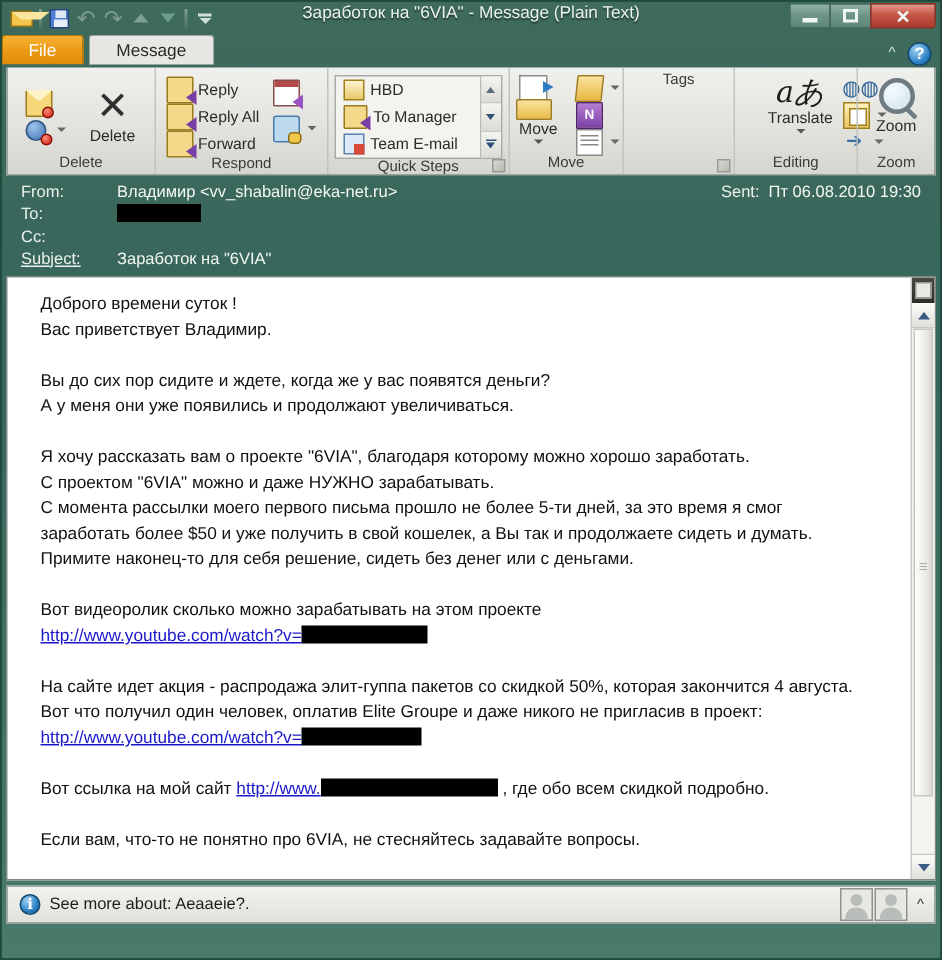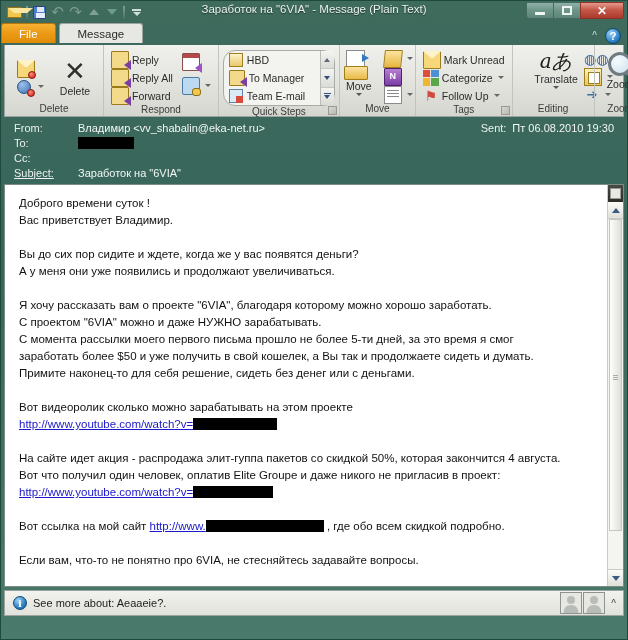--- a/index.html
+++ b/index.html
@@ -175,21 +175,21 @@
   .redact{display:inline-block;background:#000;height:12px;vertical-align:-2px;}
   
   .bodywrap{
     margin:2px 3px 0 3px;height:403px;background:#fff;border:1px solid #7d8a85;
     display:flex;box-sizing:border-box;position:relative;
   }
   .bodytext{
     flex:1;padding:10px 12px 0 14px;font-size:11.5px;color:#111;line-height:17px;
     overflow:hidden;
   }
-  .bodytext p{margin:0 0 17px 0;}
+  .bodytext p{margin:0 0 17px 8px;}
   .bodytext p.tight{margin-bottom:0;}
   .lnk{color:#1a18c9;text-decoration:underline;}
   
   .vsb{width:16px;background:#f0f0ec;border-left:1px solid #c8ccc8;display:flex;flex-direction:column;box-sizing:border-box;}
   .sb-top{height:17px;background:linear-gradient(180deg,#4a4a44,#2c2c28);display:flex;align-items:center;justify-content:center;}
   .sb-top .globe{width:11px;height:11px;background:#e8e8e4;border:1px solid #999;position:relative;box-sizing:border-box;}
   .sb-btn{height:16px;background:linear-gradient(180deg,#fbfbf9,#e0e0da);border-bottom:1px solid #c8ccc8;
     display:flex;align-items:center;justify-content:center;}
   .sb-btn.bot{border-bottom:none;border-top:1px solid #c8ccc8;}
   .sb-up{width:0;height:0;border-left:4px solid transparent;border-right:4px solid transparent;border-bottom:5px solid #3c5a86;}
@@ -316,21 +316,21 @@
             <span class="ic im-ic"></span>
             <span class="caret-sm"></span>
           </div>
         </div>
       </div>
       <div class="group-label">Respond</div>
     </div>
 
     <div class="group" style="width:124px;">
       <div class="group-body" style="padding-top:2px;">
-        <div class="qs-gallery" style="width:112px;border-radius:12px;">
+        <div class="qs-gallery" style="width:112px;">
           <div class="qs-list" style="flex:1;">
             <div class="qs-item">
               <span class="ic" style="width:14px;height:14px;">
                 <span style="position:absolute;inset:0;background:linear-gradient(180deg,#fdf3cd,#e8c86a);border:1px solid #a07f1d;box-sizing:border-box;"></span>
               </span>
               <span>HBD</span>
             </div>
             <div class="qs-item">
               <span class="ic reply-ic" style="width:14px;height:14px;"></span>
               <span>To Manager</span>
@@ -385,43 +385,20 @@
           <div class="smallbtn">
             <span class="ic rules-ic"></span>
             <span class="caret-sm"></span>
           </div>
         </div>
       </div>
       <div class="group-label">Move</div>
     </div>
 
     <div class="group" style="width:108px;">
-      <div class="group-body">
-        <div class="smallcol" style="padding-top:2px;">
-          <div class="smallbtn">
-            <span class="ic unread-ic"></span>
-            <span>Mark Unread</span>
-          </div>
-          <div class="smallbtn">
-            <span class="ic cat-ic">
-                <i></i>
-                <i></i>
-                <i></i>
-                <i></i>
-              </span>
-            <span>Categorize</span>
-            <span class="caret-sm"></span>
-          </div>
-          <div class="smallbtn">
-            <span class="ic flag-ic">⚑</span>
-            <span>Follow Up</span>
-            <span class="caret-sm"></span>
-          </div>
-        </div>
-      </div>
       <div class="group-label">Tags</div>
       <div class="dlg-launcher"></div>
     </div>
 
     <div class="group" style="width:82px;">
       <div class="group-body" style="gap:2px;">
         <div class="bigbtn" style="width:46px;padding-top:0;margin-left:43px;">
           <span class="translate-ic">aあ</span>
           <span class="lbl">Translate</span>
           <span class="caret"></span>

